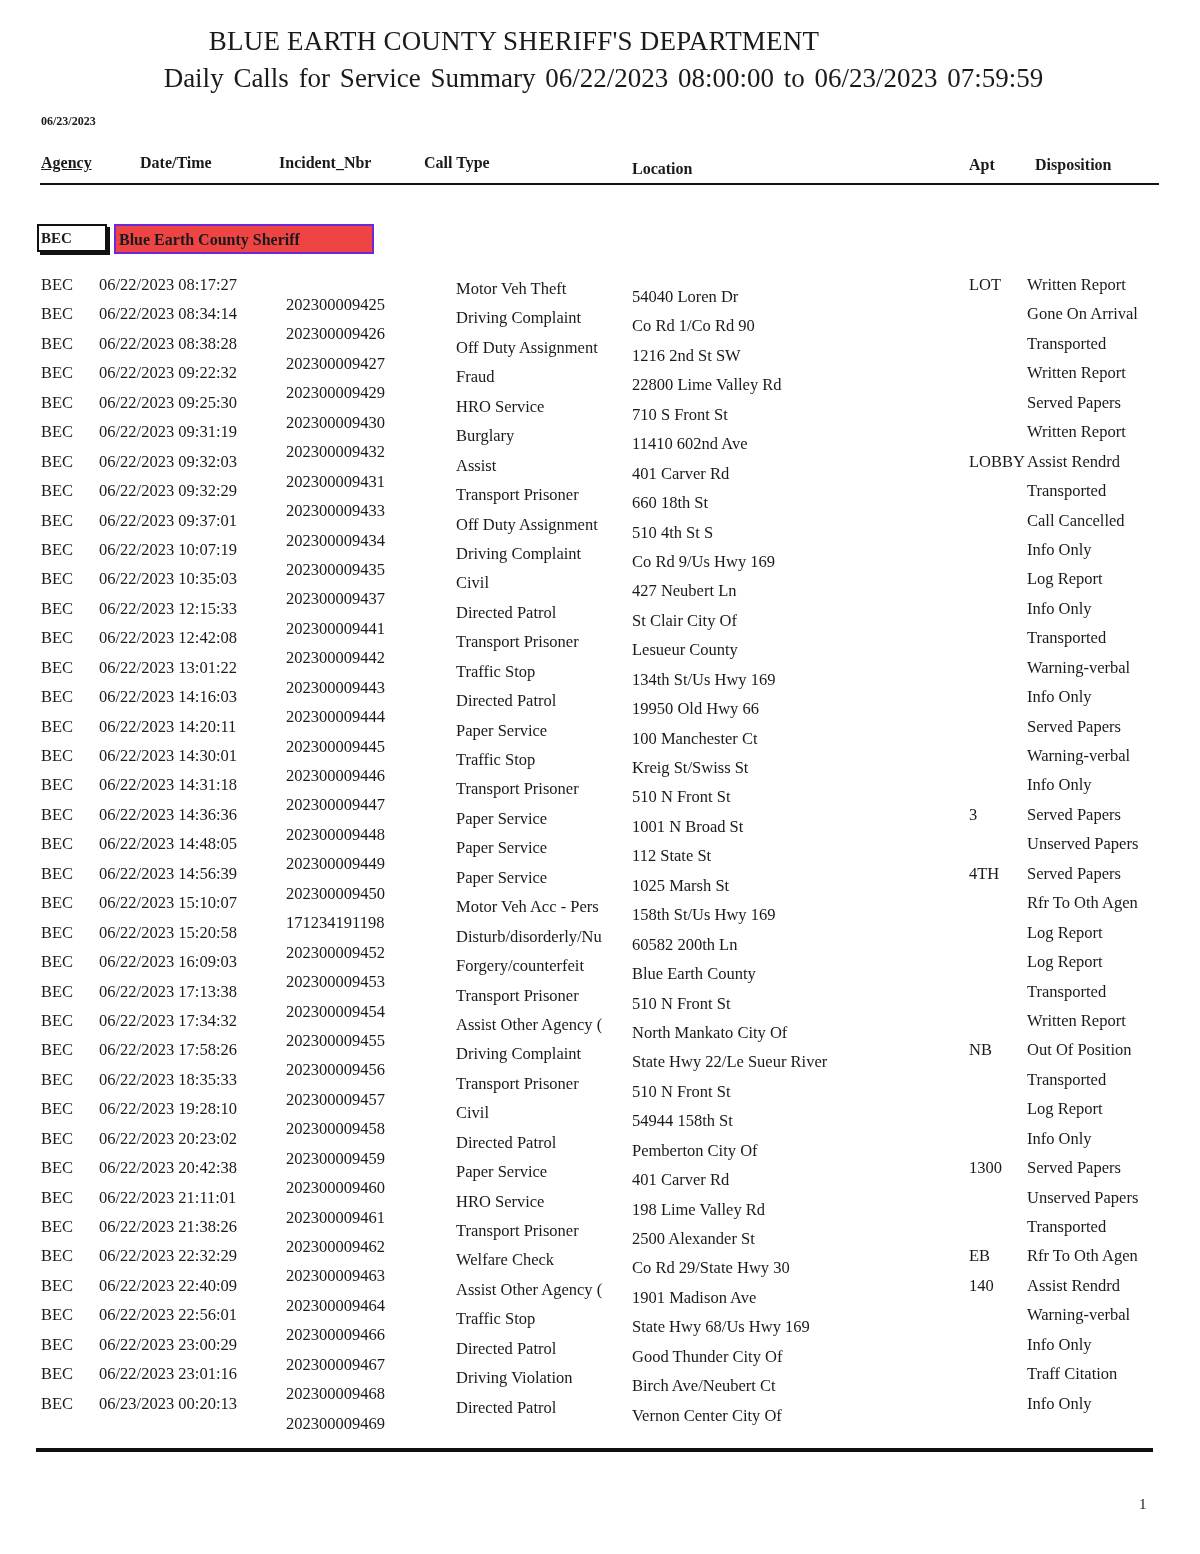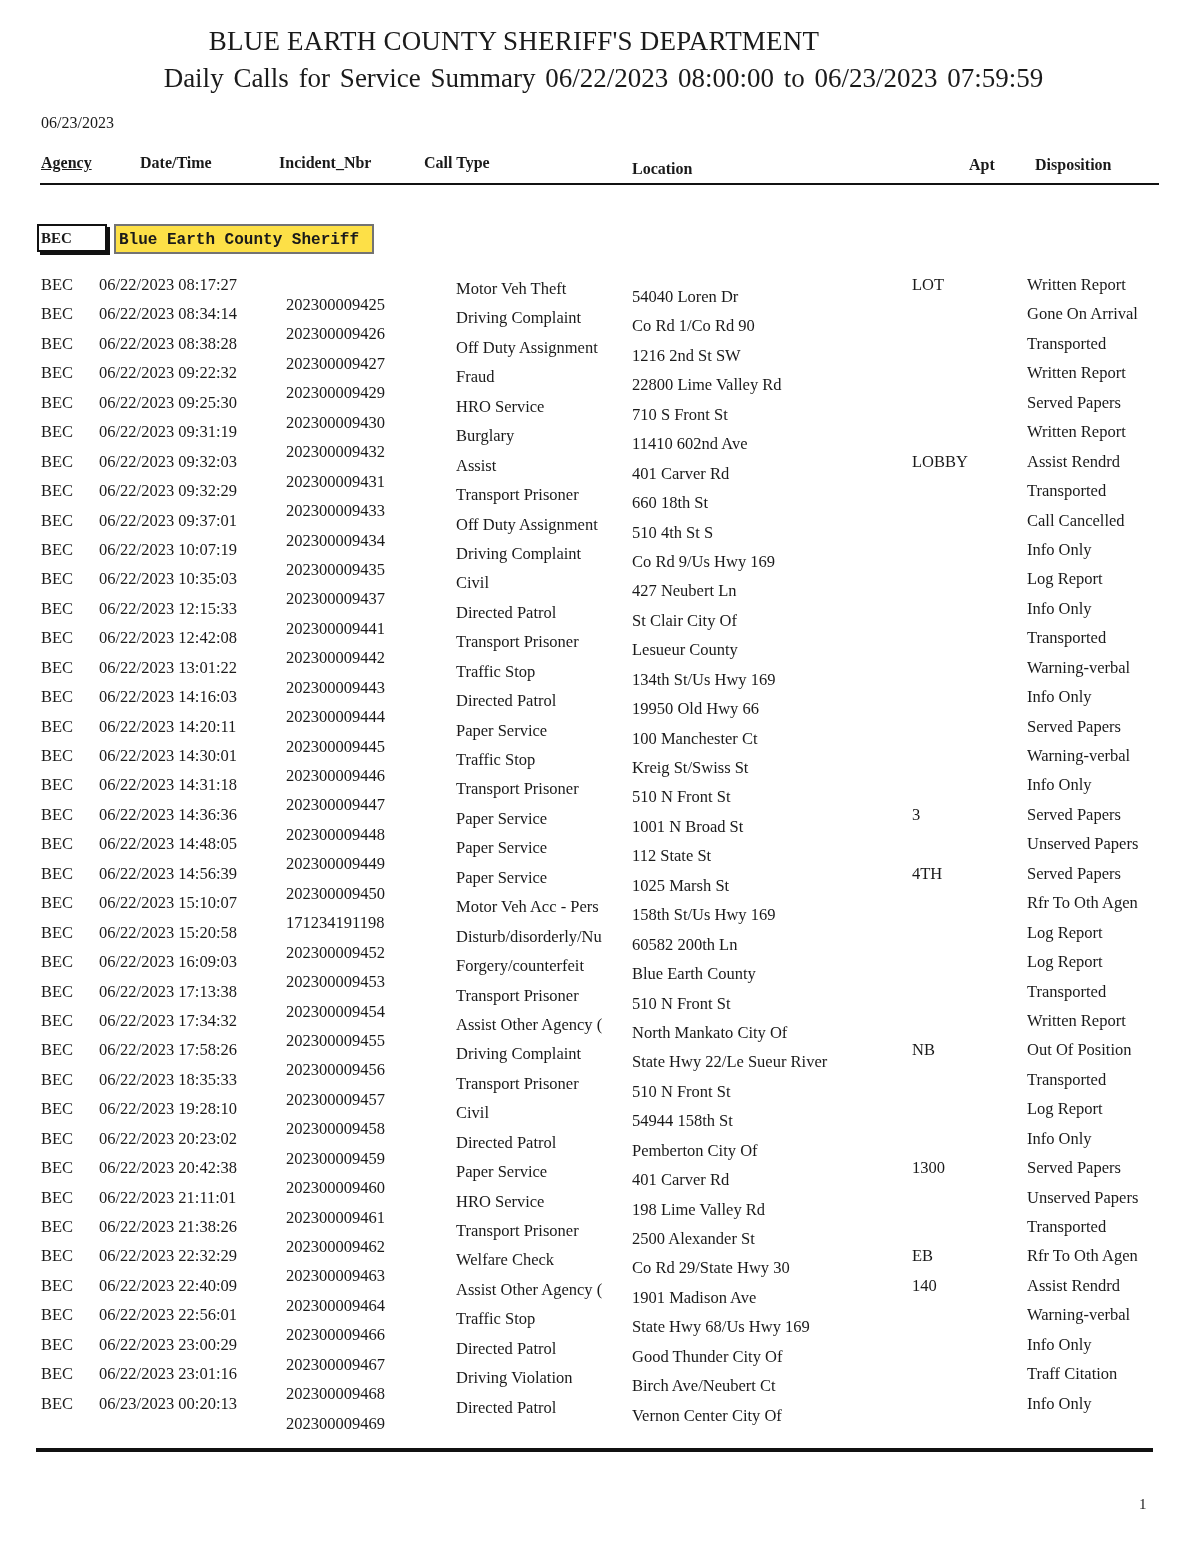--- a/index.html
+++ b/index.html
@@ -8,46 +8,46 @@
     font-family: "Liberation Serif", "DejaVu Serif", serif; color: #1a1a1a;
   }
   .title {
     position: absolute; left: 0; width: 1028px; text-align: center;
     font-size: 27px; top: 26px; letter-spacing: 0.2px;
   }
   .subtitle {
     position: absolute; left: 0; width: 1207px; text-align: center;
     font-size: 27px; top: 63px; word-spacing: 3px;
   }
-  .print-date { position: absolute; left: 41px; top: 114px; font-size: 16px; }
+  .print-date { position: absolute; left: 41px; top: 114px; font-size: 12px; font-weight: bold; }
   .hdr {
     position: absolute; font-weight: bold; font-size: 16px;
   }
   .hdr-rule {
     position: absolute; left: 40px; top: 183px; width: 1119px; height: 2px; background: #111;
   }
   .agency-code-box {
     position: absolute; left: 37px; top: 224px; width: 64px; height: 24px;
     border: 2px solid #111; box-shadow: 3px 3px 0 #111; background: #fff;
     font-weight: bold; font-size: 15px; line-height: 24px; padding-left: 2px; box-sizing: content-box;
   }
   .agency-name-box {
     position: absolute; left: 114px; top: 224px; width: 253px; height: 26px;
-    border: 2px solid #737373; background: #fde047;
-    font-weight: bold; font-size: 16px; line-height: 28px; padding-left: 3px; font-family: Liberation Mono, monospace;
+    border: 2px solid #6d28d9; background: #ef4444;
+    font-weight: bold; font-size: 16px; line-height: 28px; padding-left: 3px;
   }
   .rows { position: absolute; left: 0; top: 275px; width: 1200px; }
   .row { position: relative; height: 29.45px; font-size: 16.5px; }
   .row span { position: absolute; white-space: nowrap; }
   .c-agency { left: 41px; top: 0; }
   .c-dt { left: 99px; top: 0; }
   .c-inc { left: 286px; top: 4px; margin-top: 16px; }
   .c-type { left: 424px; top: 4px; margin-left: 32px; }
   .c-loc { left: 632px; top: 12px; }
-  .c-apt { left: 912px; top: 0; }
+  .c-apt { left: 969px; top: 0; }
   .c-disp { left: 1027px; top: 0; }
   .footer-rule {
     position: absolute; left: 36px; top: 1448px; width: 1117px; height: 4px; background: #111;
   }
   .page-num { position: absolute; left: 1139px; top: 1496px; font-size: 15px; }
 </style>
 </head>
 <body>
 
 <div class="title">BLUE EARTH COUNTY SHERIFF'S DEPARTMENT</div>

